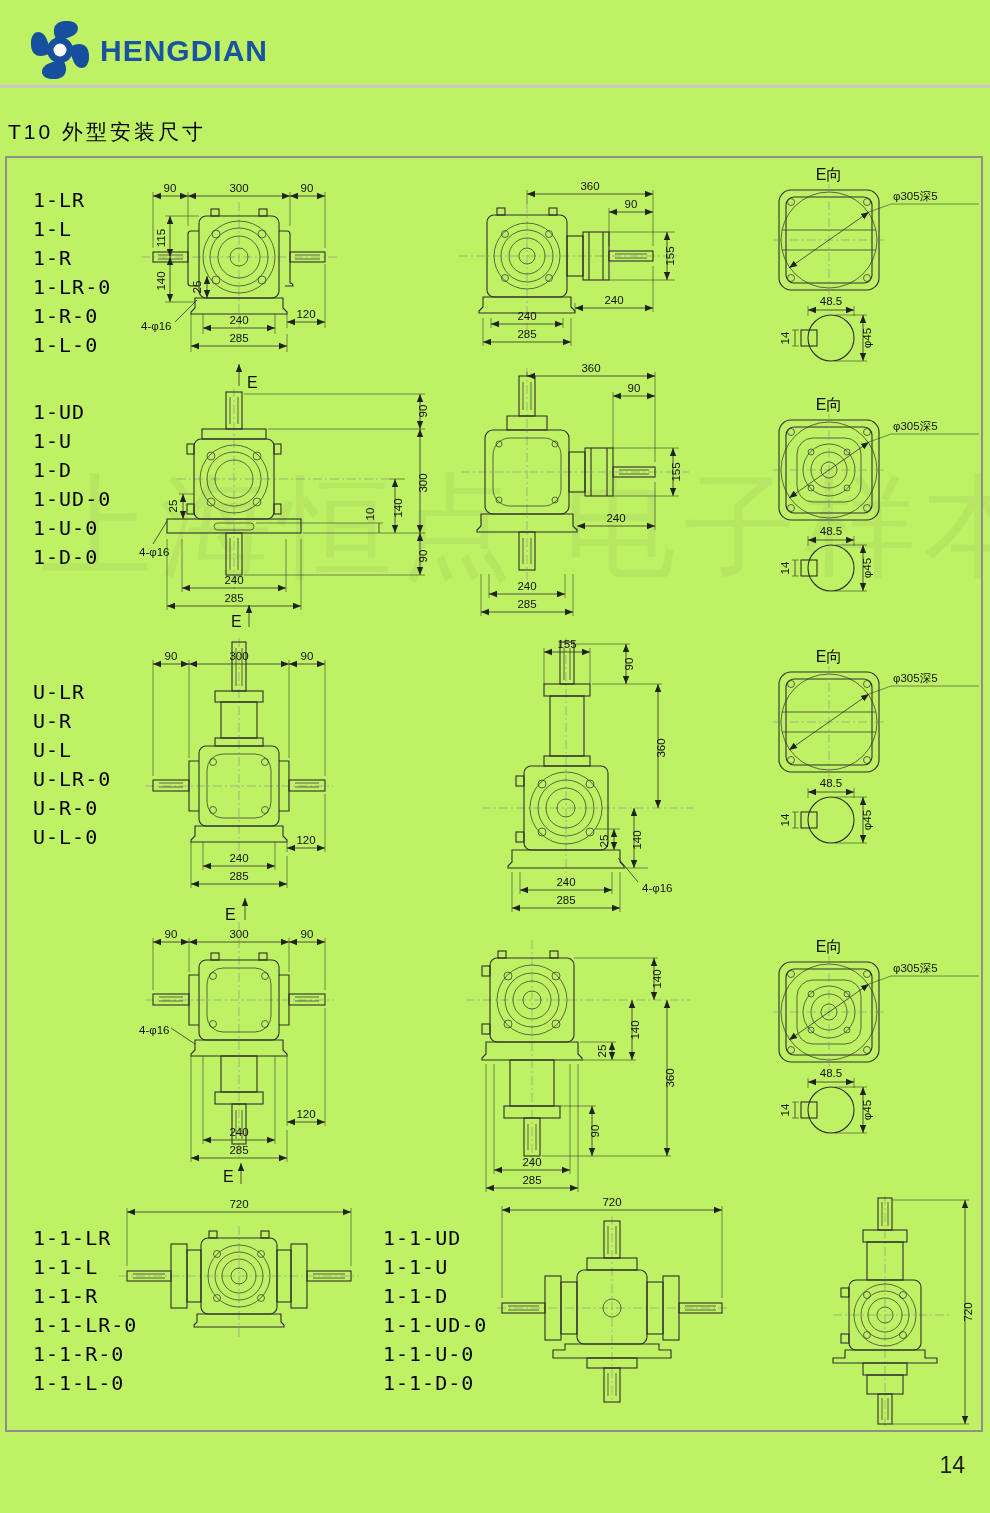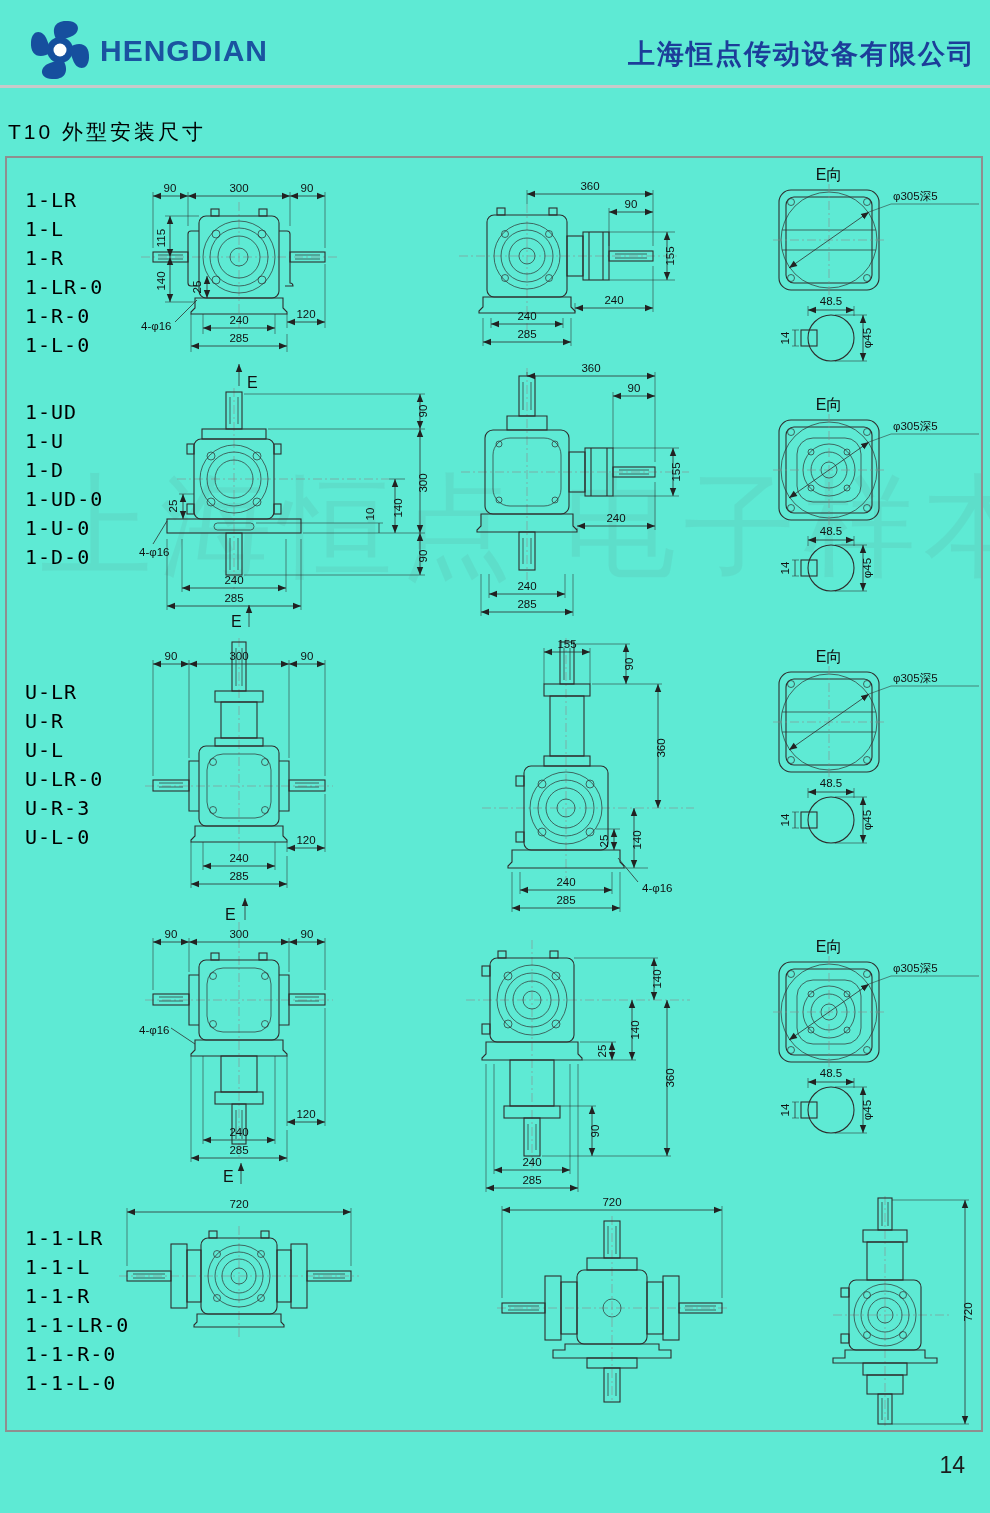--- a/index.html
+++ b/index.html
@@ -1,34 +1,34 @@
 <!DOCTYPE html>
 <html><head>
 <meta charset="utf-8">
 <style>
   html,body{margin:0;padding:0;background:#fff;}
-  .page{position:relative;width:990px;height:1513px;background:#5eead4;overflow:hidden;
+  .page{position:relative;width:990px;height:1513px;background:#bef264;overflow:hidden;
         font-family:"Liberation Sans","DejaVu Sans",sans-serif;}
   
   .brand{position:absolute;left:100px;top:34px;font-size:30px;font-weight:600;
          color:#1a53a0;letter-spacing:1px;}
   .company{position:absolute;right:14px;top:36px;font-size:27px;font-weight:700;
            color:#1c3d99;letter-spacing:2px;}
   .hdr-rule{position:absolute;left:0;top:85px;width:990px;height:3px;background:#c9c9c9;}
   .title{position:absolute;left:8px;top:118px;font-size:21px;color:#000;
          letter-spacing:3px;font-weight:400;}
   .frame{position:absolute;left:5px;top:156px;width:978px;height:1276px;
          border:2px solid #8f8f8f;box-sizing:border-box;}
   .watermark{position:absolute;left:40px;top:452px;width:940px;font-size:112px;
              letter-spacing:8px;color:#555;opacity:.07;white-space:nowrap;z-index:0;
              pointer-events:none;font-family:"DejaVu Sans",sans-serif;}
   .pagenum{position:absolute;right:25px;top:1452px;font-size:23px;color:#1c1c1c;}
   
   .models{position:absolute;font-family:"DejaVu Sans Mono","Liberation Mono",monospace;
-          font-size:20px;color:#000;z-index:2;}
+          font-size:20px;color:#000;z-index:2;margin-left:8px;}
   .model{height:29px;line-height:29px;letter-spacing:1px;}
   .note{position:absolute;left:105px;top:1232px;font-size:17px;font-weight:600;
         color:#000;letter-spacing:1px;}
   
   .drw{position:absolute;z-index:1;}
   .drw .s *{stroke:#2e2e2e;fill:none;stroke-width:1.1;}
   .drw .t *{stroke:#2e2e2e;fill:none;stroke-width:.7;}
   .drw .cl *{stroke:#8a8a8a;fill:none;stroke-width:.6;stroke-dasharray:9 3 2 3;}
   .drw .dm *{stroke:#2e2e2e;fill:none;stroke-width:.8;}
   .drw .ext *{stroke:#2e2e2e;fill:none;stroke-width:.55;}
@@ -56,21 +56,20 @@
     <g fill="#164f9e">
       <circle cx="32" cy="32" r="13"></circle>
       <path d="M30,24 C22,12 26,2 40,3 C54,4 52,16 42,19 C37,21 33,22 30,24 Z"></path>
       <path d="M30,24 C22,12 26,2 40,3 C54,4 52,16 42,19 C37,21 33,22 30,24 Z" transform="rotate(90 32 32)"></path>
       <path d="M30,24 C22,12 26,2 40,3 C54,4 52,16 42,19 C37,21 33,22 30,24 Z" transform="rotate(180 32 32)"></path>
       <path d="M30,24 C22,12 26,2 40,3 C54,4 52,16 42,19 C37,21 33,22 30,24 Z" transform="rotate(270 32 32)"></path>
     </g>
     <circle cx="32" cy="32" r="6.5" fill="#fff"></circle>
   </svg>
   <div class="brand">HENGDIAN</div>
-  <div class="company">上海恒点传动设备有限公司</div>
   <div class="hdr-rule"></div>
   <div class="title">T10 外型安装尺寸</div>
   <div class="watermark">上海恒点 电子样本</div>
 
   <div class="frame">
 
     <div class="models" style="left:18px;top:28px">
       <div class="model">1-LR</div>
       <div class="model">1-L</div>
       <div class="model">1-R</div>
@@ -428,21 +427,21 @@
       <text x="62" y="141" text-anchor="middle">48.5</text>
       <text x="20" y="174" text-anchor="middle" transform="rotate(-90 20 174)">14</text>
       <text x="102" y="174" text-anchor="middle" transform="rotate(-90 102 174)">φ45</text>
     </svg>
 
     <div class="models" style="left:18px;top:520px">
       <div class="model">U-LR</div>
       <div class="model">U-R</div>
       <div class="model">U-L</div>
       <div class="model">U-LR-0</div>
-      <div class="model">U-R-3</div>
+      <div class="model">U-R-0</div>
       <div class="model">U-L-0</div>
     </div>
 
     <svg class="drw" style="left:130px;top:478px" width="205" height="290" viewBox="0 0 205 290">
       <g class="cl">
           <line x1="102" y1="2" x2="102" y2="216"></line>
           <line x1="8" y1="150" x2="196" y2="150"></line>
         </g>
       <g class="s">
         <rect x="95" y="6" width="14" height="49"></rect>
@@ -812,20 +811,28 @@
       <g class="ext">
           <line x1="8" y1="68" x2="8" y2="10"></line>
           <line x1="232" y1="68" x2="232" y2="10"></line>
         </g>
       <g class="dm">
           <line x1="8" y1="14" x2="232" y2="14" marker-start="url(#as)" marker-end="url(#ae)"></line>
         </g>
       <text x="120" y="10" text-anchor="middle">720</text>
     </svg>
 
+    <div class="models" style="left:368px;top:1066px">
+      <div class="model">1-1-UD</div>
+      <div class="model">1-1-U</div>
+      <div class="model">1-1-D</div>
+      <div class="model">1-1-UD-0</div>
+      <div class="model">1-1-U-0</div>
+      <div class="model">1-1-D-0</div>
+    </div>
 
     <svg class="drw" style="left:480px;top:1038px" width="250" height="210" viewBox="0 0 250 210">
       <g class="cl">
           <line x1="10" y1="112" x2="240" y2="112"></line>
           <line x1="125" y1="20" x2="125" y2="206"></line>
         </g>
       <g class="s">
         <rect x="117" y="25" width="16" height="37"></rect>
         <rect x="100" y="62" width="50" height="12"></rect>
         <rect x="90" y="74" width="70" height="74" rx="7"></rect>

